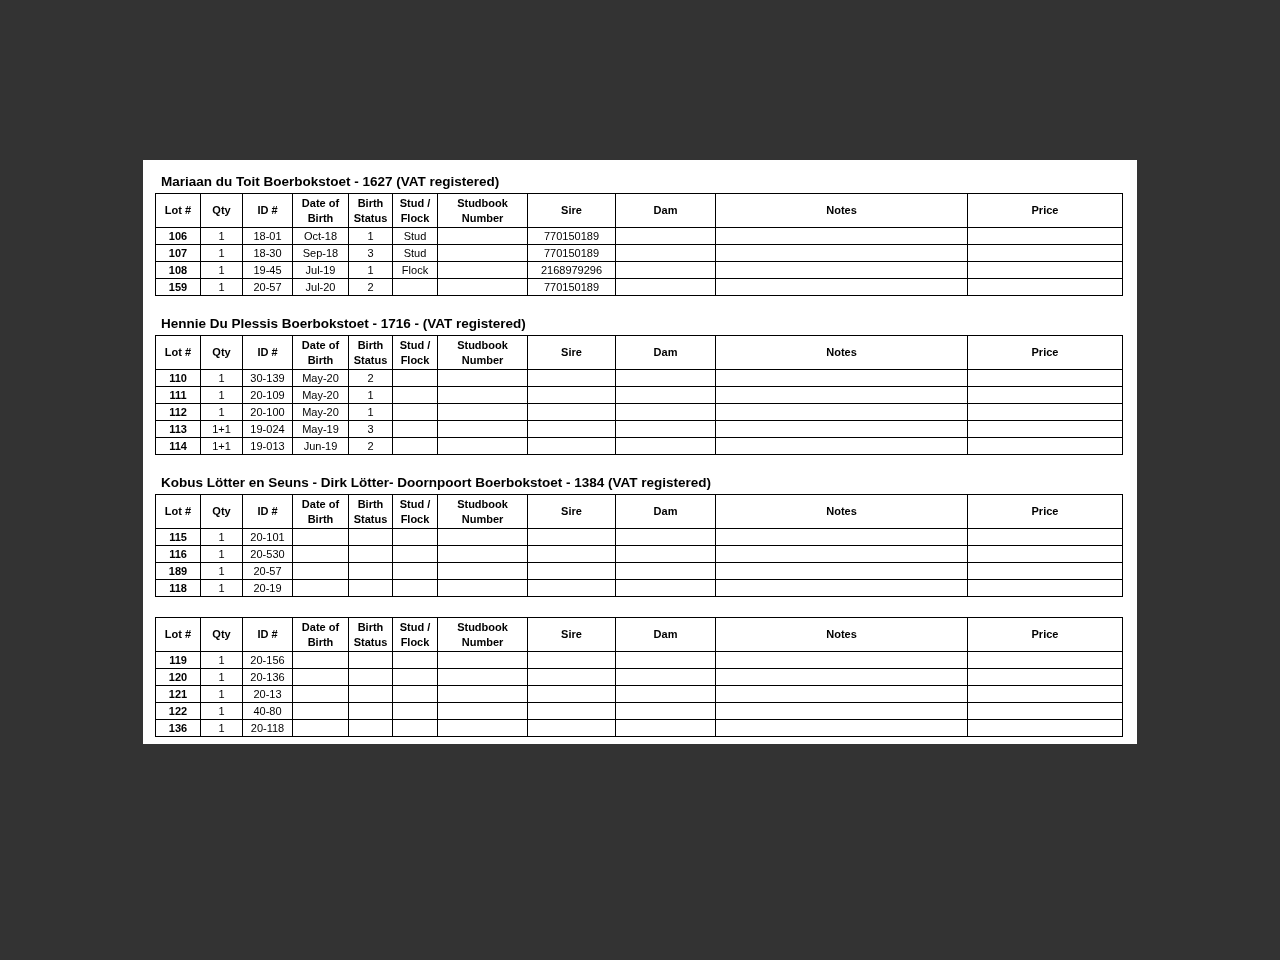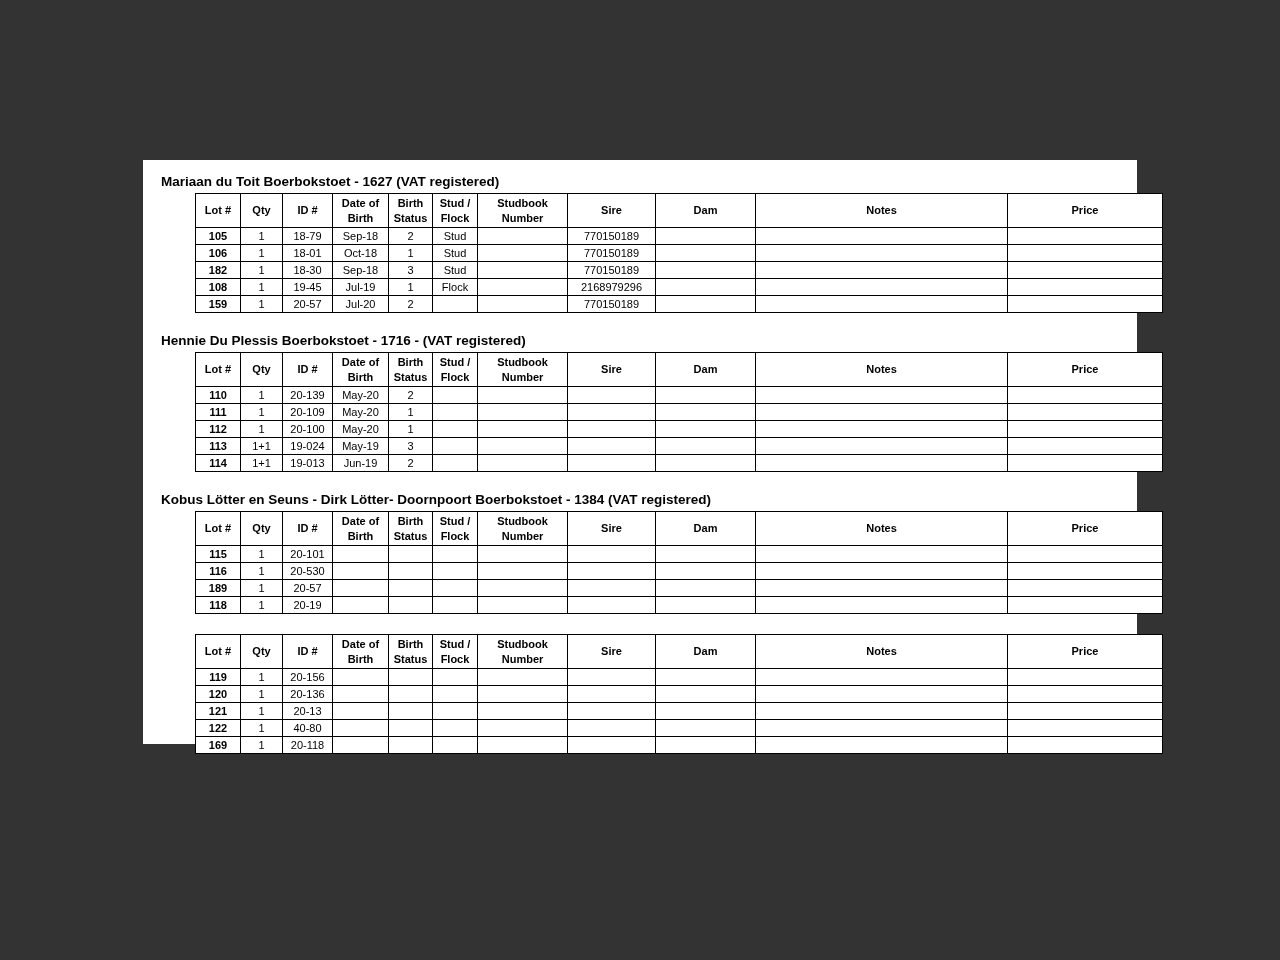--- a/index.html
+++ b/index.html
@@ -26,21 +26,20 @@
     font-weight: bold;
     font-size: 13.5px;
     color: #000000;
     margin: 0 0 4px 6px;
     white-space: nowrap;
   }
   table.lots-table {
     border-collapse: collapse;
     table-layout: fixed;
     width: 967px;
-    margin-left: 40px;
   }
   .lots-table th {
     border: 1px solid #000000;
     font-size: 11px;
     font-weight: bold;
     text-align: center;
     vertical-align: middle;
     white-space: pre-line;
     height: 34px;
     padding: 0 2px;
@@ -97,47 +96,34 @@
               <th>Studbook
 Number</th>
               <th>Sire</th>
               <th>Dam</th>
               <th>Notes</th>
               <th>Price</th>
             </tr>
           </thead>
           <tbody>
             <tr>
-              <td class="lot-cell">105</td>
-              <td>1</td>
-              <td>18-79</td>
-              <td>Sep-18</td>
-              <td>2</td>
-              <td>Stud</td>
-              <td></td>
-              <td>770150189</td>
-              <td></td>
-              <td></td>
-              <td></td>
-            </tr>
-            <tr>
               <td class="lot-cell">106</td>
               <td>1</td>
               <td>18-01</td>
               <td>Oct-18</td>
               <td>1</td>
               <td>Stud</td>
               <td></td>
               <td>770150189</td>
               <td></td>
               <td></td>
               <td></td>
             </tr>
             <tr>
-              <td class="lot-cell">182</td>
+              <td class="lot-cell">107</td>
               <td>1</td>
               <td>18-30</td>
               <td>Sep-18</td>
               <td>3</td>
               <td>Stud</td>
               <td></td>
               <td>770150189</td>
               <td></td>
               <td></td>
               <td></td>
@@ -203,21 +189,21 @@
               <th>Sire</th>
               <th>Dam</th>
               <th>Notes</th>
               <th>Price</th>
             </tr>
           </thead>
           <tbody>
             <tr>
               <td class="lot-cell">110</td>
               <td>1</td>
-              <td>20-139</td>
+              <td>30-139</td>
               <td>May-20</td>
               <td>2</td>
               <td></td>
               <td></td>
               <td></td>
               <td></td>
               <td></td>
               <td></td>
             </tr>
             <tr>
@@ -447,21 +433,21 @@
               <td></td>
               <td></td>
               <td></td>
               <td></td>
               <td></td>
               <td></td>
               <td></td>
               <td></td>
             </tr>
             <tr>
-              <td class="lot-cell">169</td>
+              <td class="lot-cell">136</td>
               <td>1</td>
               <td>20-118</td>
               <td></td>
               <td></td>
               <td></td>
               <td></td>
               <td></td>
               <td></td>
               <td></td>
               <td></td>

